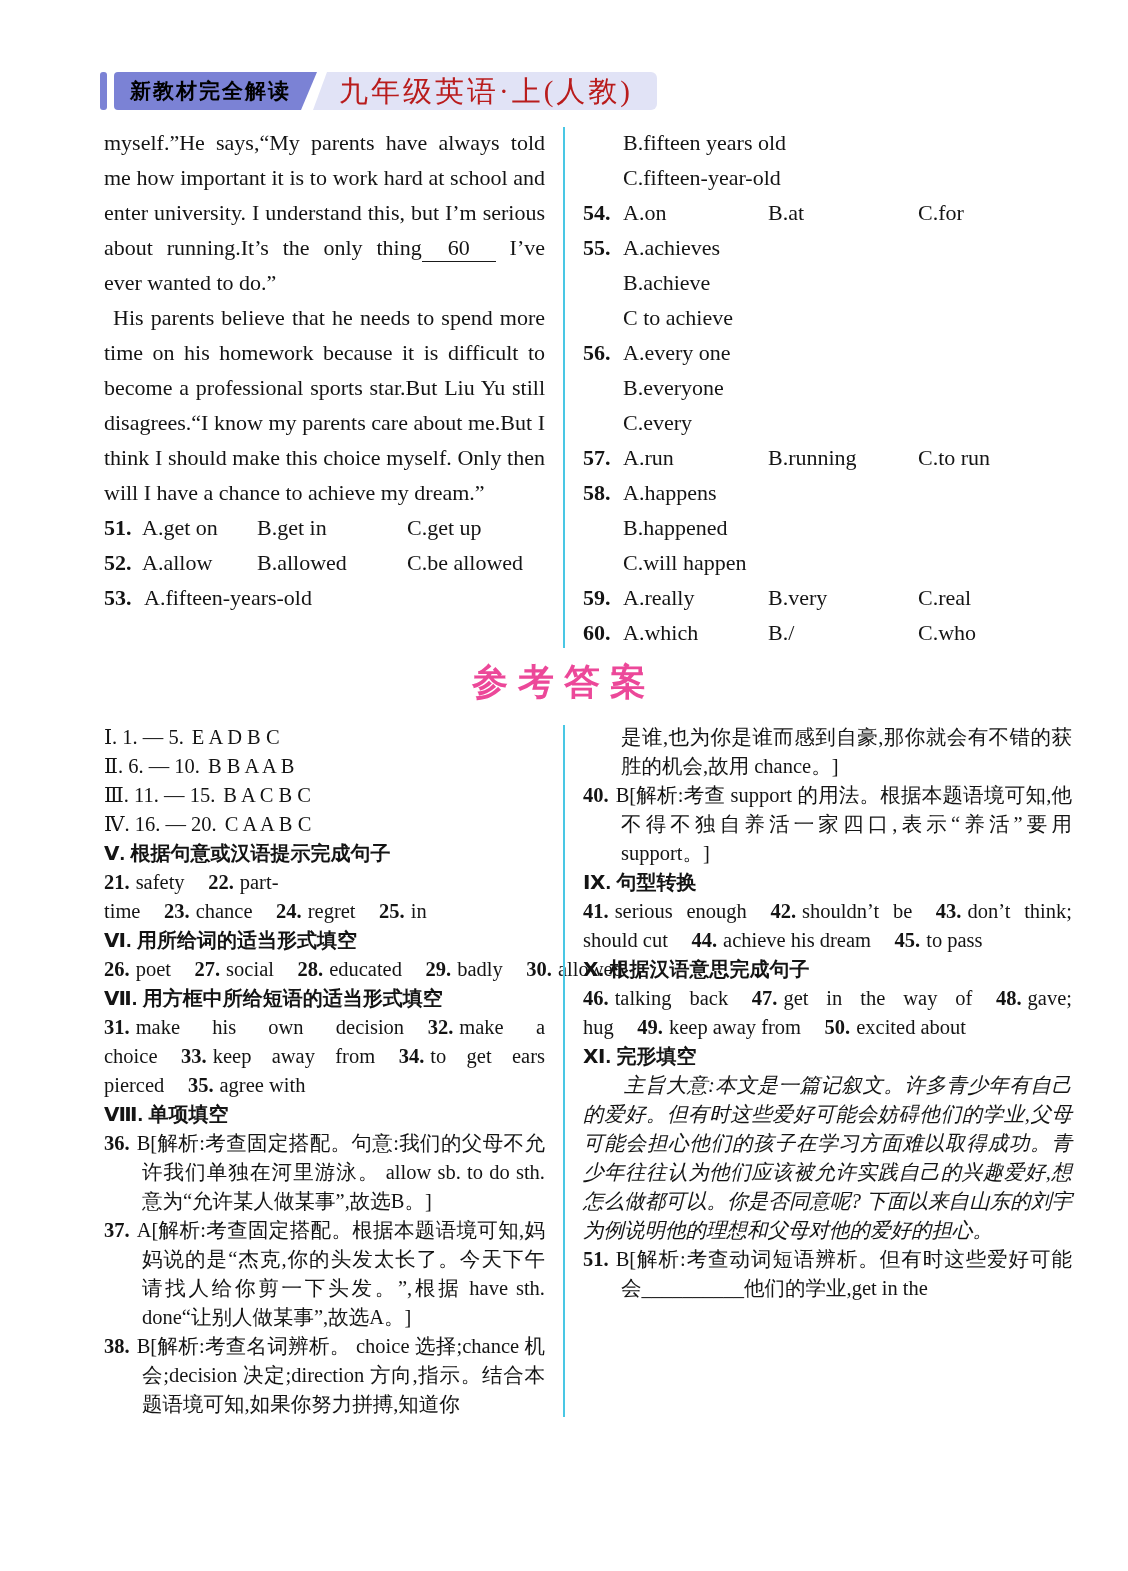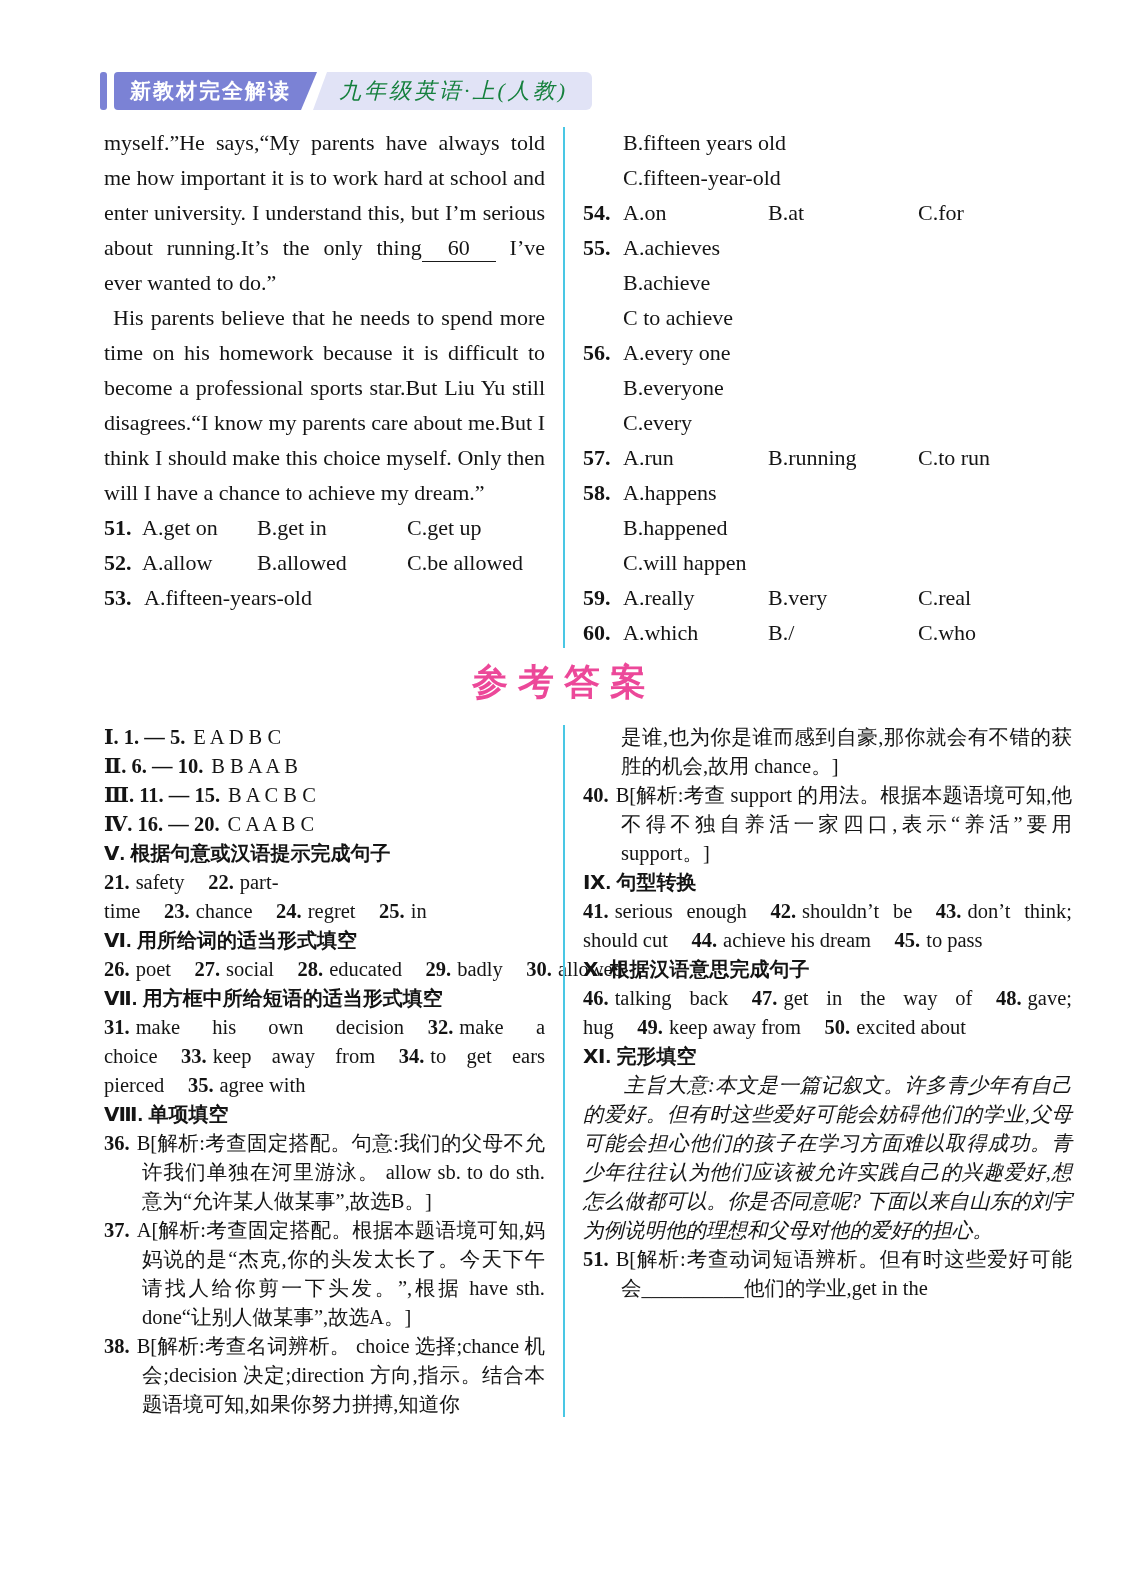--- a/index.html
+++ b/index.html
@@ -9,29 +9,29 @@
   *{margin:0;padding:0;box-sizing:border-box;}
   html,body{background:#ffffff;}
   .page{
     position:relative;width:1128px;height:1571px;background:#fff;overflow:hidden;
     font-family:"Liberation Serif","DejaVu Serif",serif;color:var(--ink);
   }
   
   .hdr{display:flex;align-items:stretch;margin:72px 0 0 100px;height:38px;}
   .hdr-bar{width:7px;border-radius:3px;background:var(--badge);margin-right:7px;}
   .hdr-badge{
-    background:var(--badge);color:#ffffff;
+    background:var(--badge);color:#000000;
     font-family:"Liberation Sans","DejaVu Sans",sans-serif;font-weight:700;
     font-size:21px;letter-spacing:2px;line-height:38px;padding:0 26px 0 16px;
     border-radius:4px 0 0 4px;
     clip-path:polygon(0 0,100% 0,calc(100% - 16px) 100%,0 100%);
   }
   .hdr-edition{
-    background:var(--badge-light);color:#15803d;margin-left:-8px;
-    font-style:italic;font-size:22px;line-height:38px;letter-spacing:3px;
+    background:var(--badge-light);color:#b91c1c;margin-left:-8px;
+    font-size:29px;line-height:38px;letter-spacing:3px;
     padding:0 24px 0 30px;border-radius:0 6px 6px 0;
     clip-path:polygon(18px 0,100% 0,100% 100%,4px 100%);
   }
   
   .cols{display:flex;align-items:stretch;padding-left:104px;padding-right:56px;}
   .col-l{width:441px;flex:0 0 441px;}
   .vdiv{width:2px;background:var(--accent);margin:2px 18px 2px 18px;}
   .col-r{flex:1;min-width:0;}
   
   .top{margin-top:15px;font-size:22px;line-height:35px;}
@@ -44,21 +44,21 @@
   .qnum{font-weight:700;}
   .optstack .opt{display:block;}
   
   .ans-title{
     text-align:center;font-size:36px;font-weight:700;letter-spacing:10px;
     margin:8px 0 16px 0;color:#ec4899;
   }
   
   .ans{font-size:20.5px;line-height:29px;}
   .ans p{text-align:justify;}
-  .ans-line .rn{font-weight:700;margin-right:8px;}
+  .ans-line .rn{font-weight:400;margin-right:8px;}
   .ans-h{font-weight:700;font-family:"Liberation Sans","DejaVu Sans",sans-serif;font-size:20px;}
   .pair{margin-right:1.15em;}
   .pair b{margin-right:6px;}
   .ans-item{padding-left:38px;text-indent:-38px;}
   .ans-item .no{font-weight:700;margin-right:7px;}
   .ans-cont{padding-left:38px;}
   .ans-sum{font-style:italic;text-indent:2em;}
 </style>
 </head>
 <body>

